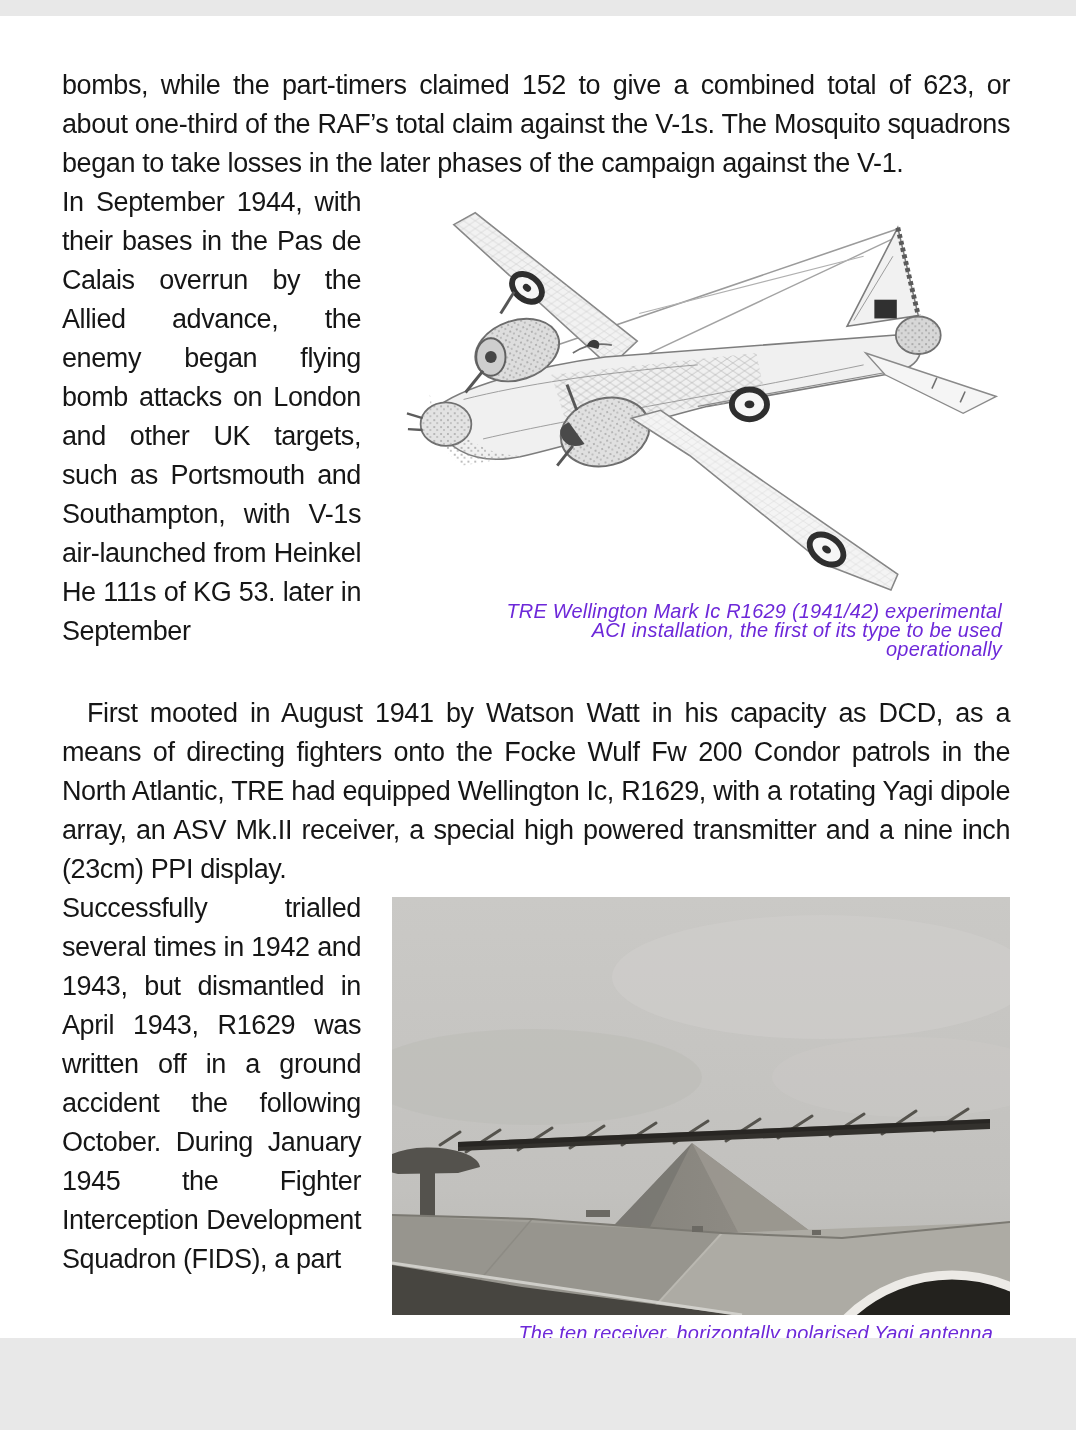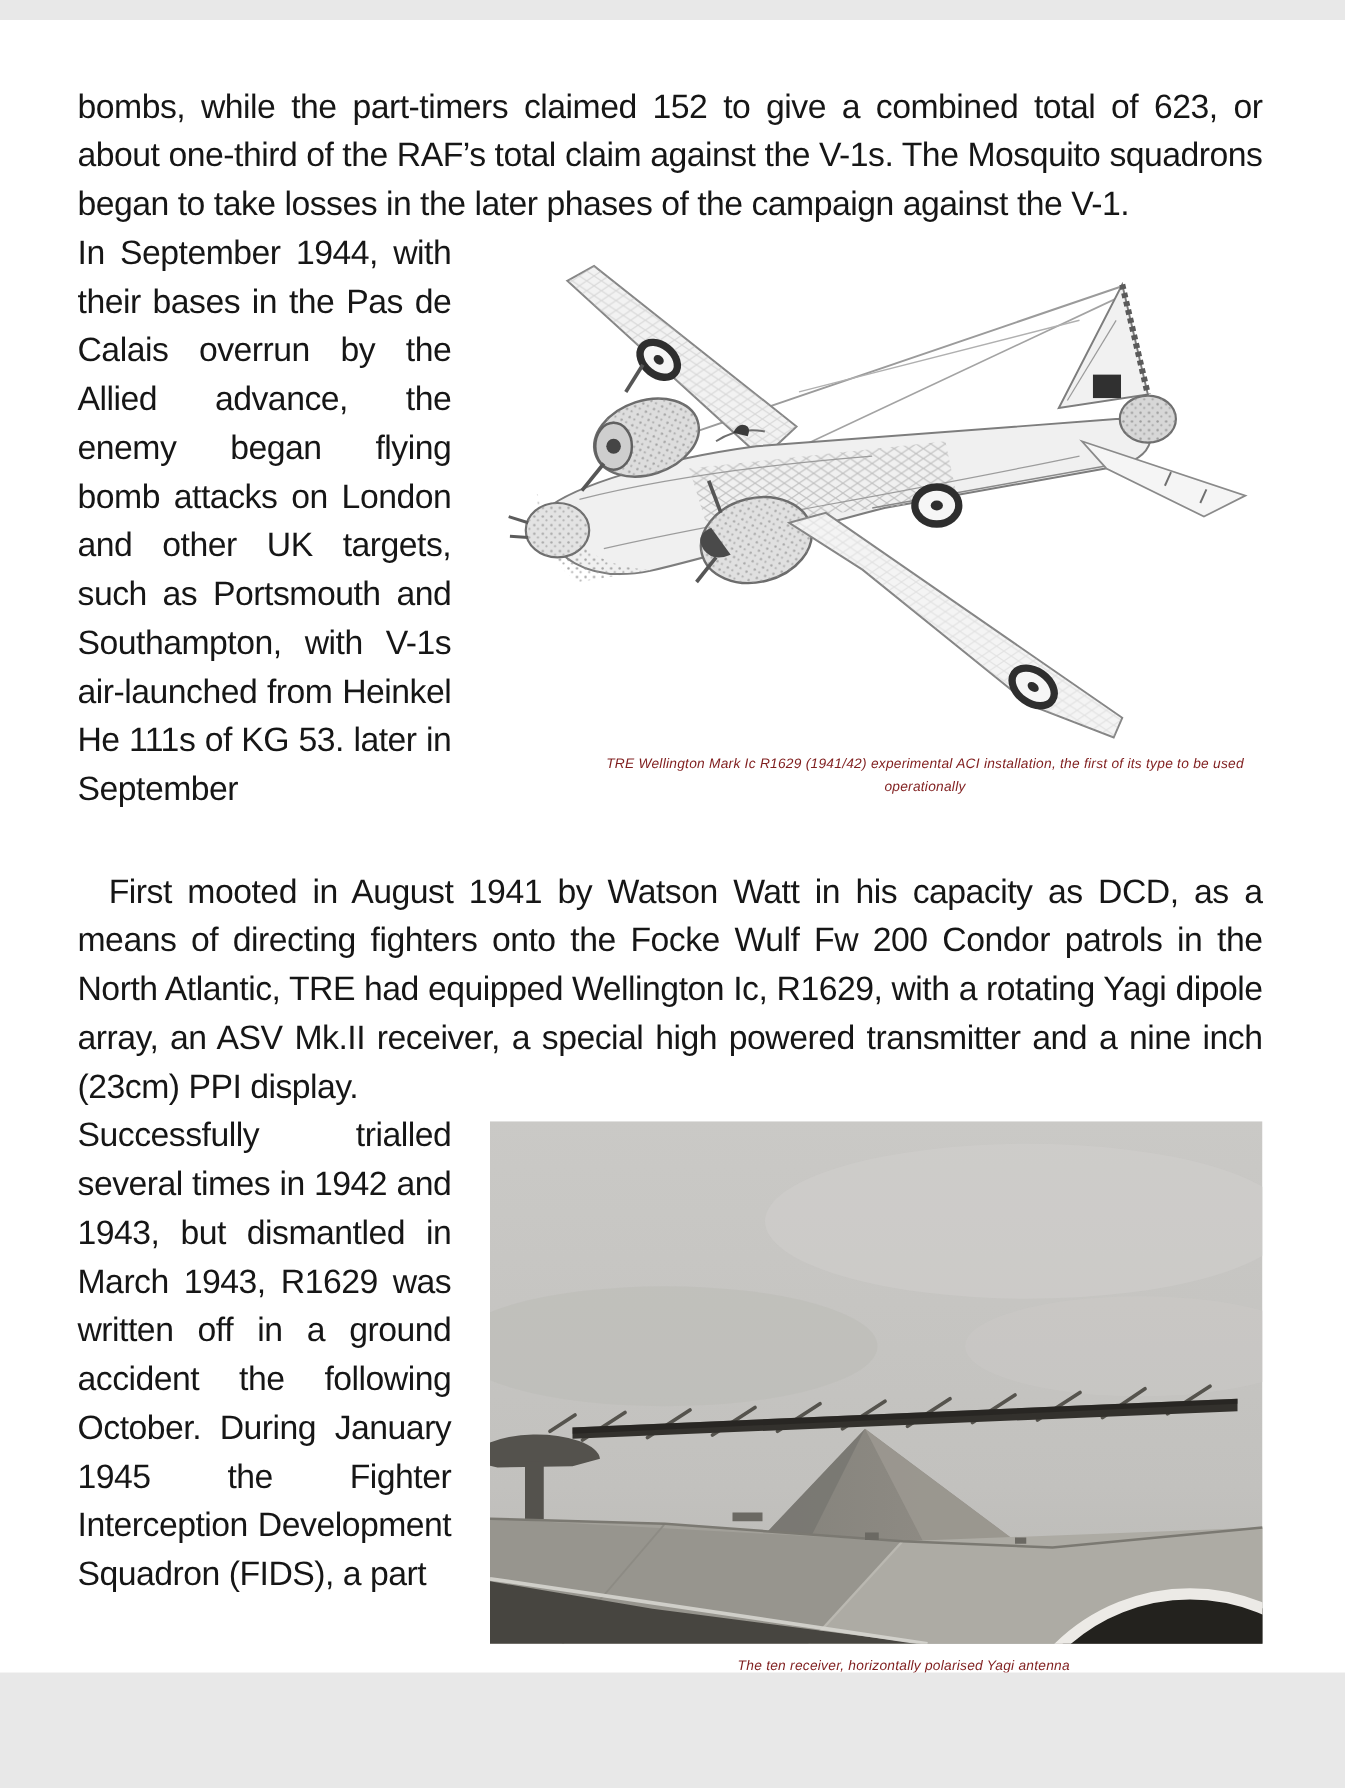--- a/index.html
+++ b/index.html
@@ -23,26 +23,26 @@
     color:#161616;
   }
   .row { display:flex; align-items:flex-start; }
   .row-wellington { min-height:507px; }
   .row-yagi { min-height:468px; }
   .col-left { flex:0 0 299px; width:299px; }
   .fig { margin:0; padding:0; }
   .fig-drawing { margin-left:44px; margin-top:14px; }
   .fig-photo   { margin-left:31px; margin-top:8px; }
   .caption {
-    font-size:11px;
+    font-size:20px;
     line-height:19px;
     font-style:italic;
-    color:#7f1d1d;
+    color:#6d28d9;
     letter-spacing:0.2px;
-    text-align:center;
+    text-align:right;
   }
   .caption-drawing { margin:10px 0 0 73px; width:524px; }
   .caption-photo   { margin:9px 0 0 61px; width:540px; }
   .p-first-mooted { margin-top:4px; text-indent:25px; }
   svg { display:block; }
 </style>
 </head>
 <body>
 
 <div class="page">
@@ -144,21 +144,21 @@
           <line x1="574" y1="197" x2="569" y2="208" stroke="#6f6f6f" stroke-width="1.6"></line>
         </g>
       </svg>
       <figcaption class="caption caption-drawing">TRE Wellington Mark Ic R1629 (1941/42) experimental ACI installation, the first of its type to be used operationally</figcaption>
     </figure>
   </div>
 
   <p class="body-text p-first-mooted">First mooted in August 1941 by Watson Watt in his capacity as DCD, as a means of directing fighters onto the Focke Wulf Fw 200 Condor patrols in the North Atlantic, TRE had equipped Wellington Ic, R1629, with a rotating Yagi dipole array, an ASV Mk.II receiver, a special high powered transmitter and a nine inch (23cm) PPI display.</p>
 
   <div class="row row-yagi">
-    <p class="body-text col-left">Successfully trialled several times in 1942 and 1943, but dismantled in March 1943, R1629 was written off in a ground accident the following October. During January 1945 the Fighter Interception Development Squadron (FIDS), a part</p>
+    <p class="body-text col-left">Successfully trialled several times in 1942 and 1943, but dismantled in April 1943, R1629 was written off in a ground accident the following October. During January 1945 the Fighter Interception Development Squadron (FIDS), a part</p>
 
     <figure class="fig fig-photo">
       <svg width="618" height="418" viewBox="0 0 618 418" aria-hidden="true">
         <defs>
           <linearGradient id="skyGrad" x1="0" y1="0" x2="0" y2="1">
             <stop offset="0" stop-color="#cac9c6"></stop>
             <stop offset="0.7" stop-color="#c2c1be"></stop>
             <stop offset="1" stop-color="#b9b8b4"></stop>
           </linearGradient>
           <linearGradient id="coneGrad" x1="0" y1="0" x2="1" y2="0">

